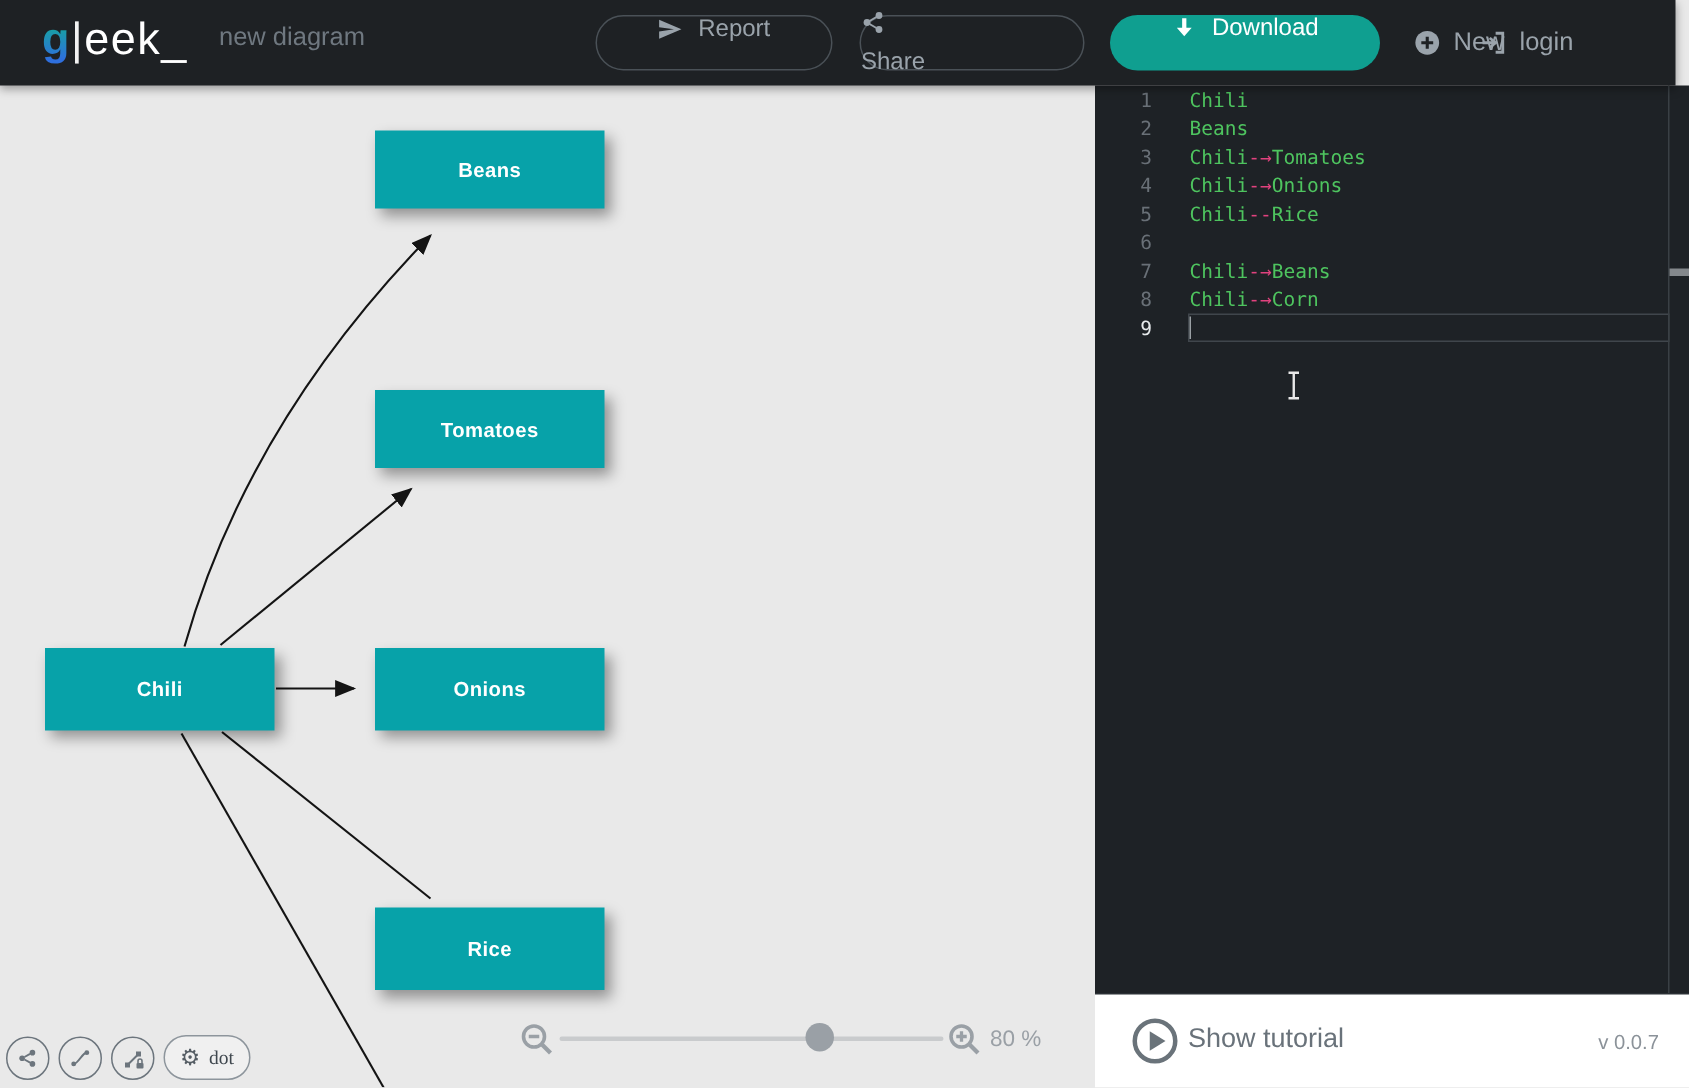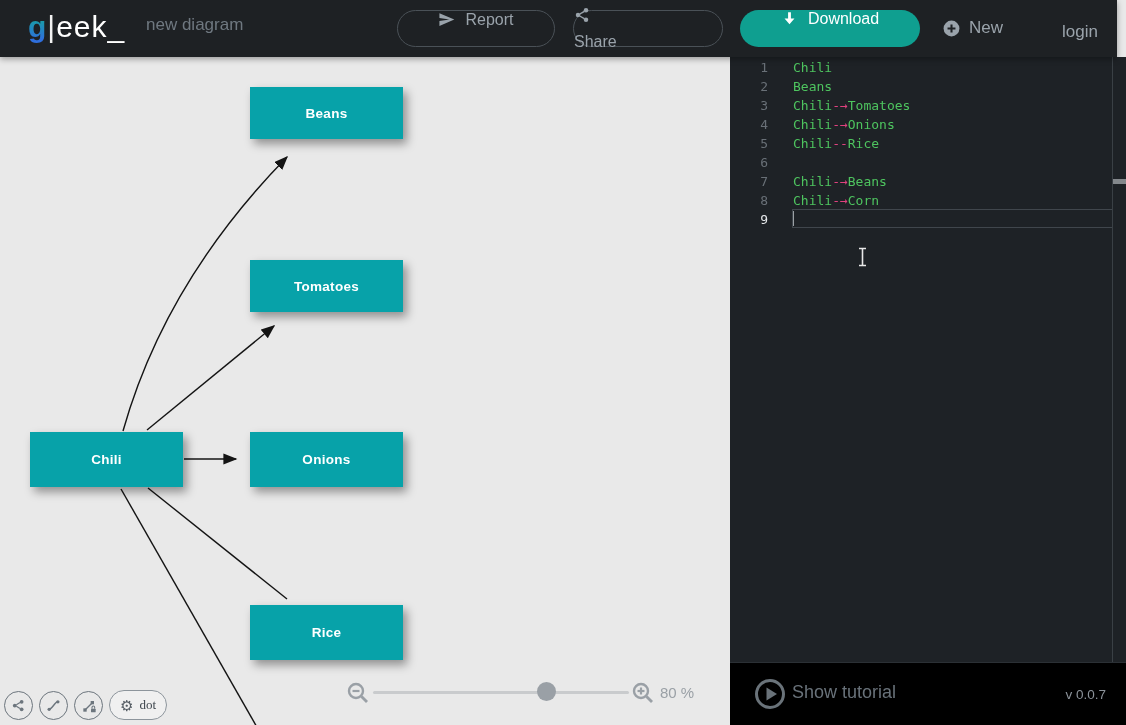--- a/index.html
+++ b/index.html
@@ -20,21 +20,21 @@
           border-radius:19px; background:transparent; color:#9aa3ab; font-size:16px;
           display:flex; align-items:flex-start; justify-content:center; gap:10px;
           font-family:"Liberation Sans", sans-serif; cursor:pointer; }
   .pill svg { flex:0 0 auto; }
   #report-btn { left:397px; width:158px; }
   #share-btn  { left:573px; width:150px;flex-direction:column; }
   #download-btn { left:740px; width:180px; background:#0f9f90; border:none; color:#fff; }
   .nav-link { position:absolute; top:14px; height:28px; display:flex; align-items:center;
               gap:8px; color:#9aa3ab; font-size:17px; cursor:pointer; }
   #new-link { left:942px; }
-  #login-link { left:1062px;flex-direction:column; }
+  #login-link { left:986px; }
 
   
   .canvas { position:absolute; left:0; top:57px; width:730px; height:668px;
             background:#e9e9e9; overflow:hidden; }
   .edges { position:absolute; left:0; top:0; }
   .node { position:absolute; background:#07a2a9; display:flex; align-items:center;
           justify-content:center; color:#fff; font-weight:bold; font-size:13.5px;
           letter-spacing:.3px; box-shadow:4px 5px 9px rgba(0,0,0,.38); cursor:move; }
   #node-beans    { left:250px; top:30px;  width:153px; height:52px; }
   #node-tomatoes { left:250px; top:203px; width:153px; height:52px; }
@@ -81,21 +81,21 @@
   .current-line { position:absolute; left:62px; top:152px; width:321px; height:19px;
                   border:1px solid #40464c; }
   .caret { position:absolute; left:63px; top:154px; width:1px; height:15px; background:#9aa0a4; }
   .scroll-line  { position:absolute; left:382px; top:0; width:1px; height:605px; background:#3a4045; }
   .scroll-thumb { position:absolute; left:383px; top:122px; width:13px; height:5px;
                   background:#84888c; cursor:grab; }
   .ibeam { position:absolute; left:127px; top:190px; }
 
   
   .tutorial-bar { position:absolute; left:730px; top:662px; width:396px; height:63px;
-                  background:#000000; border-top:1px solid #2b3035; }
+                  background:#ffffff; border-top:1px solid #2b3035; }
   .play-wrap { position:absolute; left:24px; top:15px; cursor:pointer; }
   .tutorial-label { position:absolute; left:62px; top:19px; font-size:18px; color:#69727a; cursor:pointer; }
   .version { position:absolute; right:20px; top:24px; font-size:13.5px; color:#8b9299;text-align:right; }
 </style>
 </head>
 <body>
 
 <div class="app">
 
   <header class="navbar">

